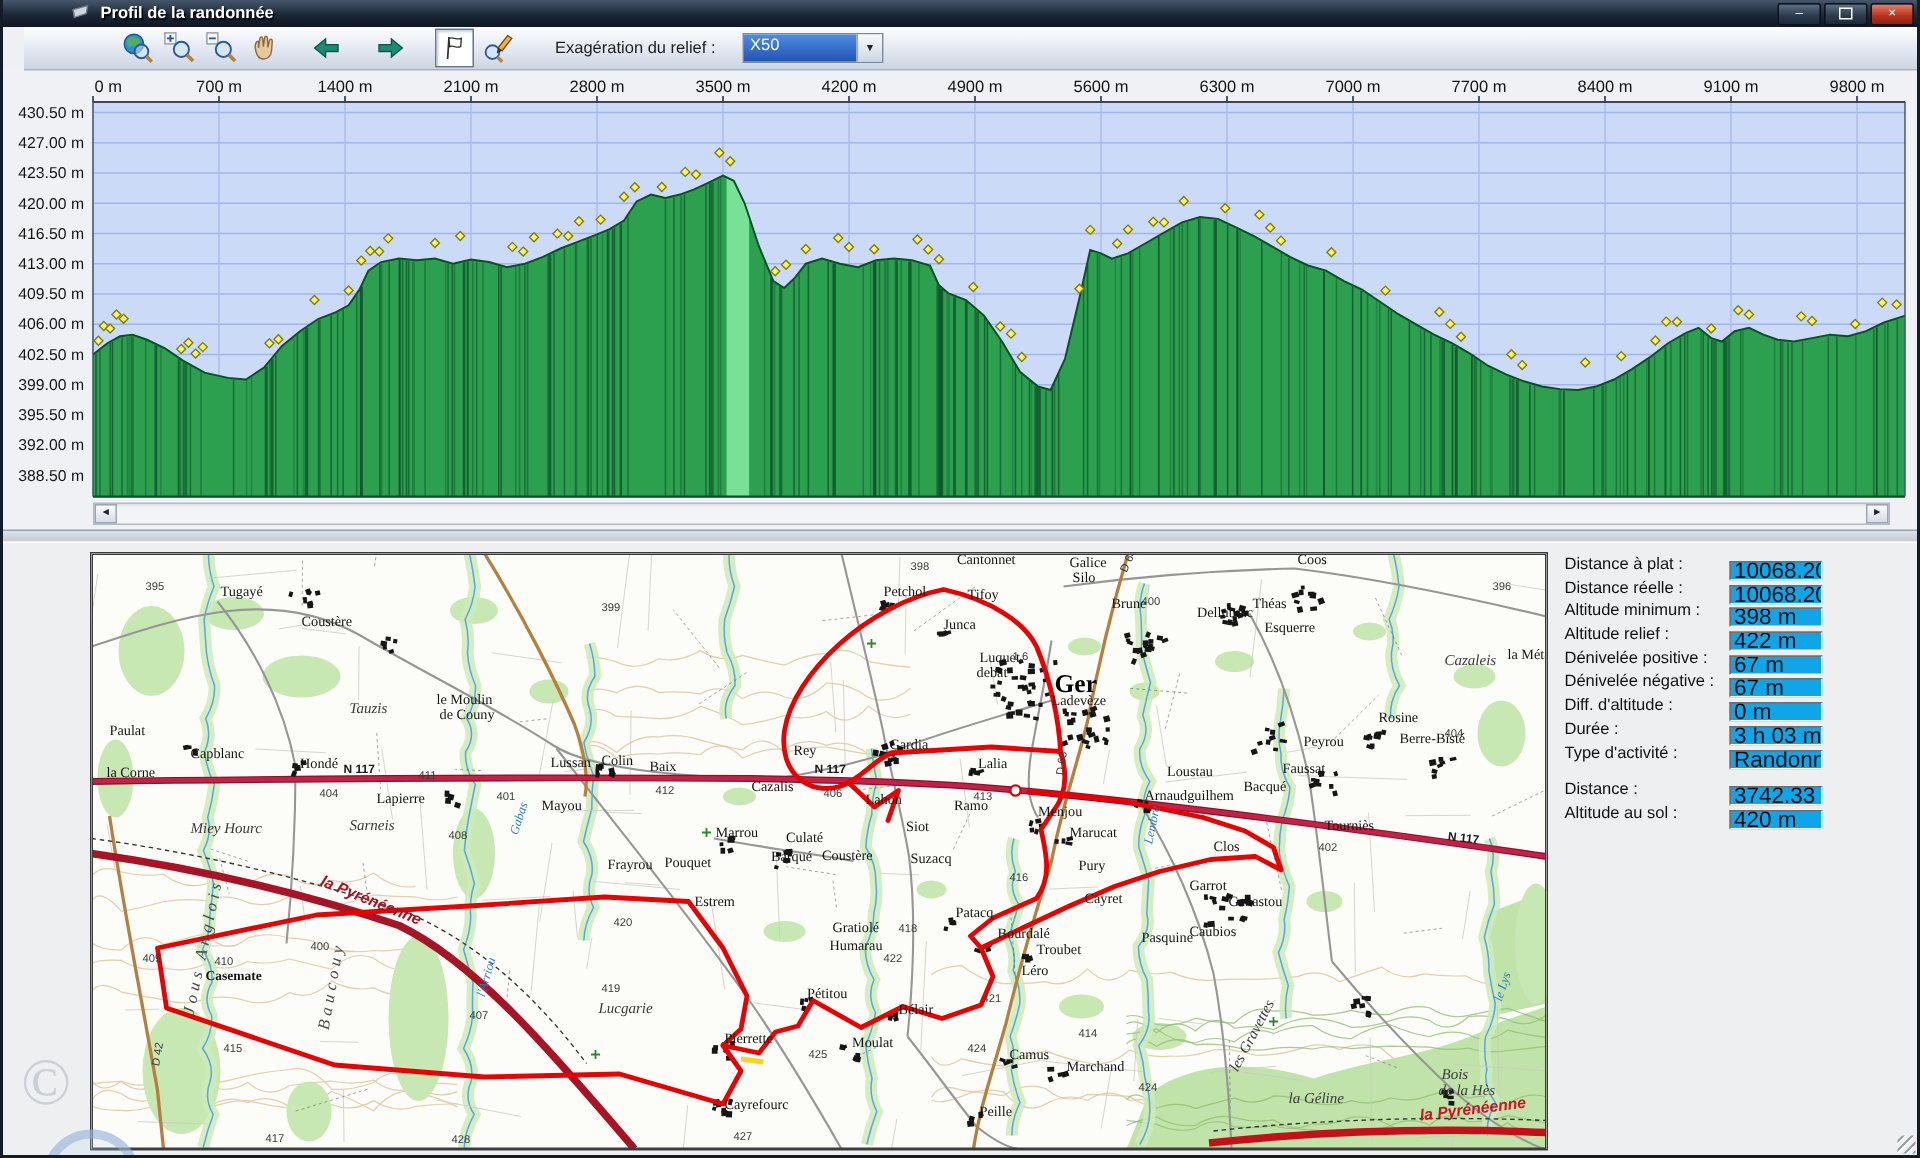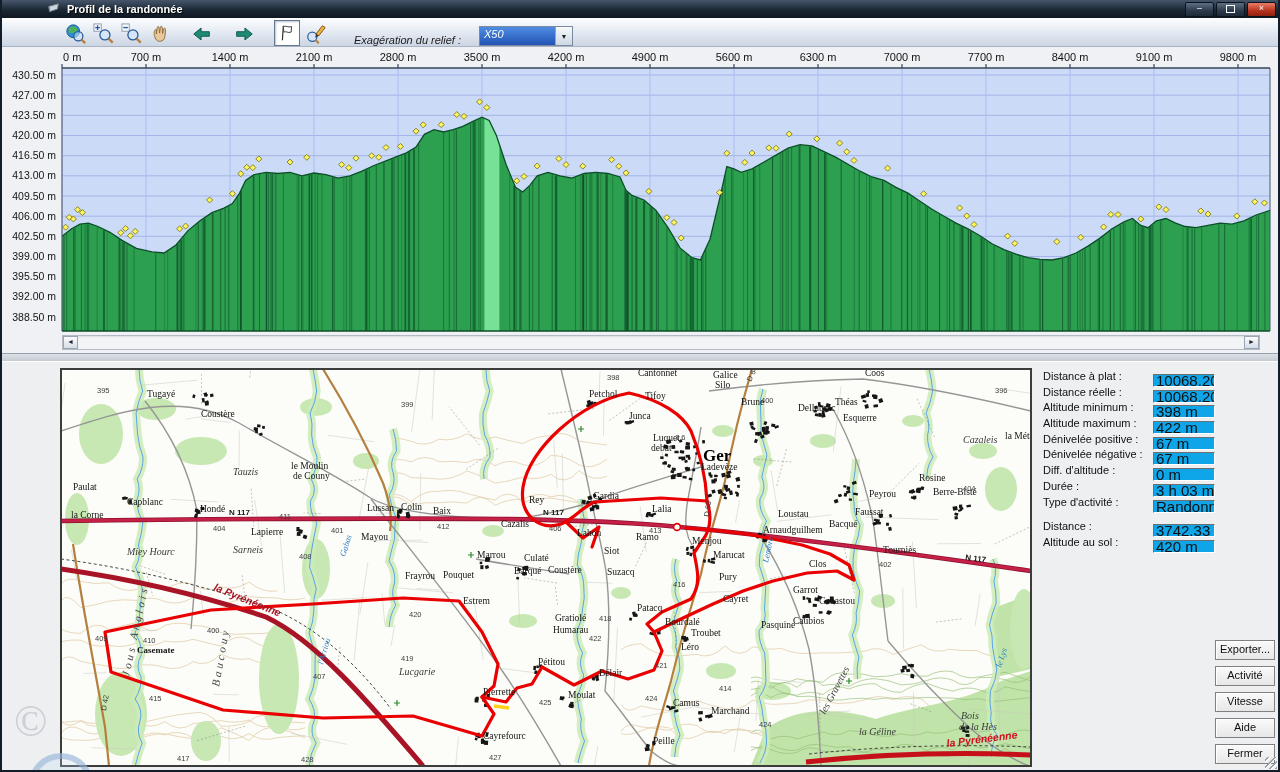--- a/index.html
+++ b/index.html
@@ -12,23 +12,23 @@
     background:linear-gradient(#46566b,#1b2835 55%,#0e1722);display:flex;align-items:center;padding-left:40px;}
   .titlebar .appicon{width:16px;height:14px;margin:0 5px 0 6px;}
   .titlebar .ttl{color:#fff;font-size:11px;font-weight:bold;text-shadow:1px 1px 1px #000;}
   .winbtns{position:absolute;right:4px;top:2px;display:flex;gap:2px;}
   .wbtn{width:27px;height:13px;border-radius:2px;border:1px solid #0b131c;color:#fff;font-size:9px;
     line-height:11px;text-align:center;background:linear-gradient(#5d6f84,#2b3a4b 60%,#1d2a38);}
   .wbtn.close{background:linear-gradient(#ec7d68,#b5321c 60%,#8f2211);}
   .ico-max{display:inline-block;width:7px;height:6px;border:1px solid #fff;margin-top:2px;}
 
   
-  .toolbar{position:absolute;top:18px;left:0;right:0;height:28px;z-index:30;
+  .toolbar{position:absolute;top:18px;left:16px;right:0;height:28px;z-index:30;
     background:linear-gradient(#fdfdfe,#e2e8f1 55%,#ccd5e3);border-bottom:1px solid #a9b3c2;
-    display:flex;align-items:flex-end;font-style:italic;}
+    display:flex;align-items:center;}
   .tico{width:24px;height:24px;margin:0 2px;display:inline-flex;align-items:center;justify-content:center;}
   .tico svg{width:22px;height:22px;}
   .tico.boxed{border:1px solid #67788e;background:#fff;box-shadow:inset 1px 1px 2px #b9c4d2;}
   .tspace{width:14px;}
   .relief-label{font-size:11px;color:#1c1c1c;margin:0 6px 0 24px;}
   .combo{width:92px;height:18px;border:1px solid #7a8aa0;background:#fff;display:flex;margin-left:12px;}
   .combo .val{flex:1;background:linear-gradient(#4e8de2,#2253b4);color:#fff;font-size:11px;padding:1px 4px;}
   .combo .cbtn{width:16px;background:linear-gradient(#f8fafc,#cdd7e5);border-left:1px solid #97a5b9;
     font-size:7px;display:flex;align-items:center;justify-content:center;color:#222;}
 
@@ -1212,34 +1212,27 @@
         <text x="45" y="342" style="font:7.5px &quot;Liberation Sans&quot;,sans-serif;fill:#3c3c3c" transform="rotate(-80 45 342)">D 42</text>
         <text x="614" y="71" style="font:7.5px &quot;Liberation Sans&quot;,sans-serif;fill:#3c3c3c">1,6</text>
         <rect x="0.5" y="0.5" width="969" height="396" fill="none" stroke="#3c3c3c"></rect>
       </svg>
   </div>
 
   <div class="stats">
     <div class="srow"><span>Distance à plat :</span><span class="sbox">10068.20 m</span></div>
     <div class="srow"><span>Distance réelle :</span><span class="sbox">10068.20 m</span></div>
     <div class="srow"><span>Altitude minimum :</span><span class="sbox">398 m</span></div>
-    <div class="srow"><span>Altitude maximum :</span><span class="sbox">422 m</span></div>
+    <div class="srow"><span>Altitude relief :</span><span class="sbox">422 m</span></div>
     <div class="srow"><span>Dénivelée positive :</span><span class="sbox">67 m</span></div>
     <div class="srow"><span>Dénivelée négative :</span><span class="sbox">67 m</span></div>
     <div class="srow"><span>Diff. d'altitude :</span><span class="sbox">0 m</span></div>
     <div class="srow"><span>Durée :</span><span class="sbox">3 h 03 min</span></div>
     <div class="srow"><span>Type d'activité :</span><span class="sbox">Randonneur</span></div>
     <div class="srow gap"><span>Distance :</span><span class="sbox">3742.33 m</span></div>
     <div class="srow"><span>Altitude au sol :</span><span class="sbox">420 m</span></div>
   </div>
 
-  <div class="btncol">
-    <div class="btn3d">Exporter...</div>
-    <div class="btn3d">Activité</div>
-    <div class="btn3d">Vitesse</div>
-    <div class="btn3d">Aide</div>
-    <div class="btn3d">Fermer</div>
-  </div>
   <div class="resize-grip"></div>
 </div>
 
 <div class="wm">©</div>
 <div class="wm2"></div>
 
 </body></html>

